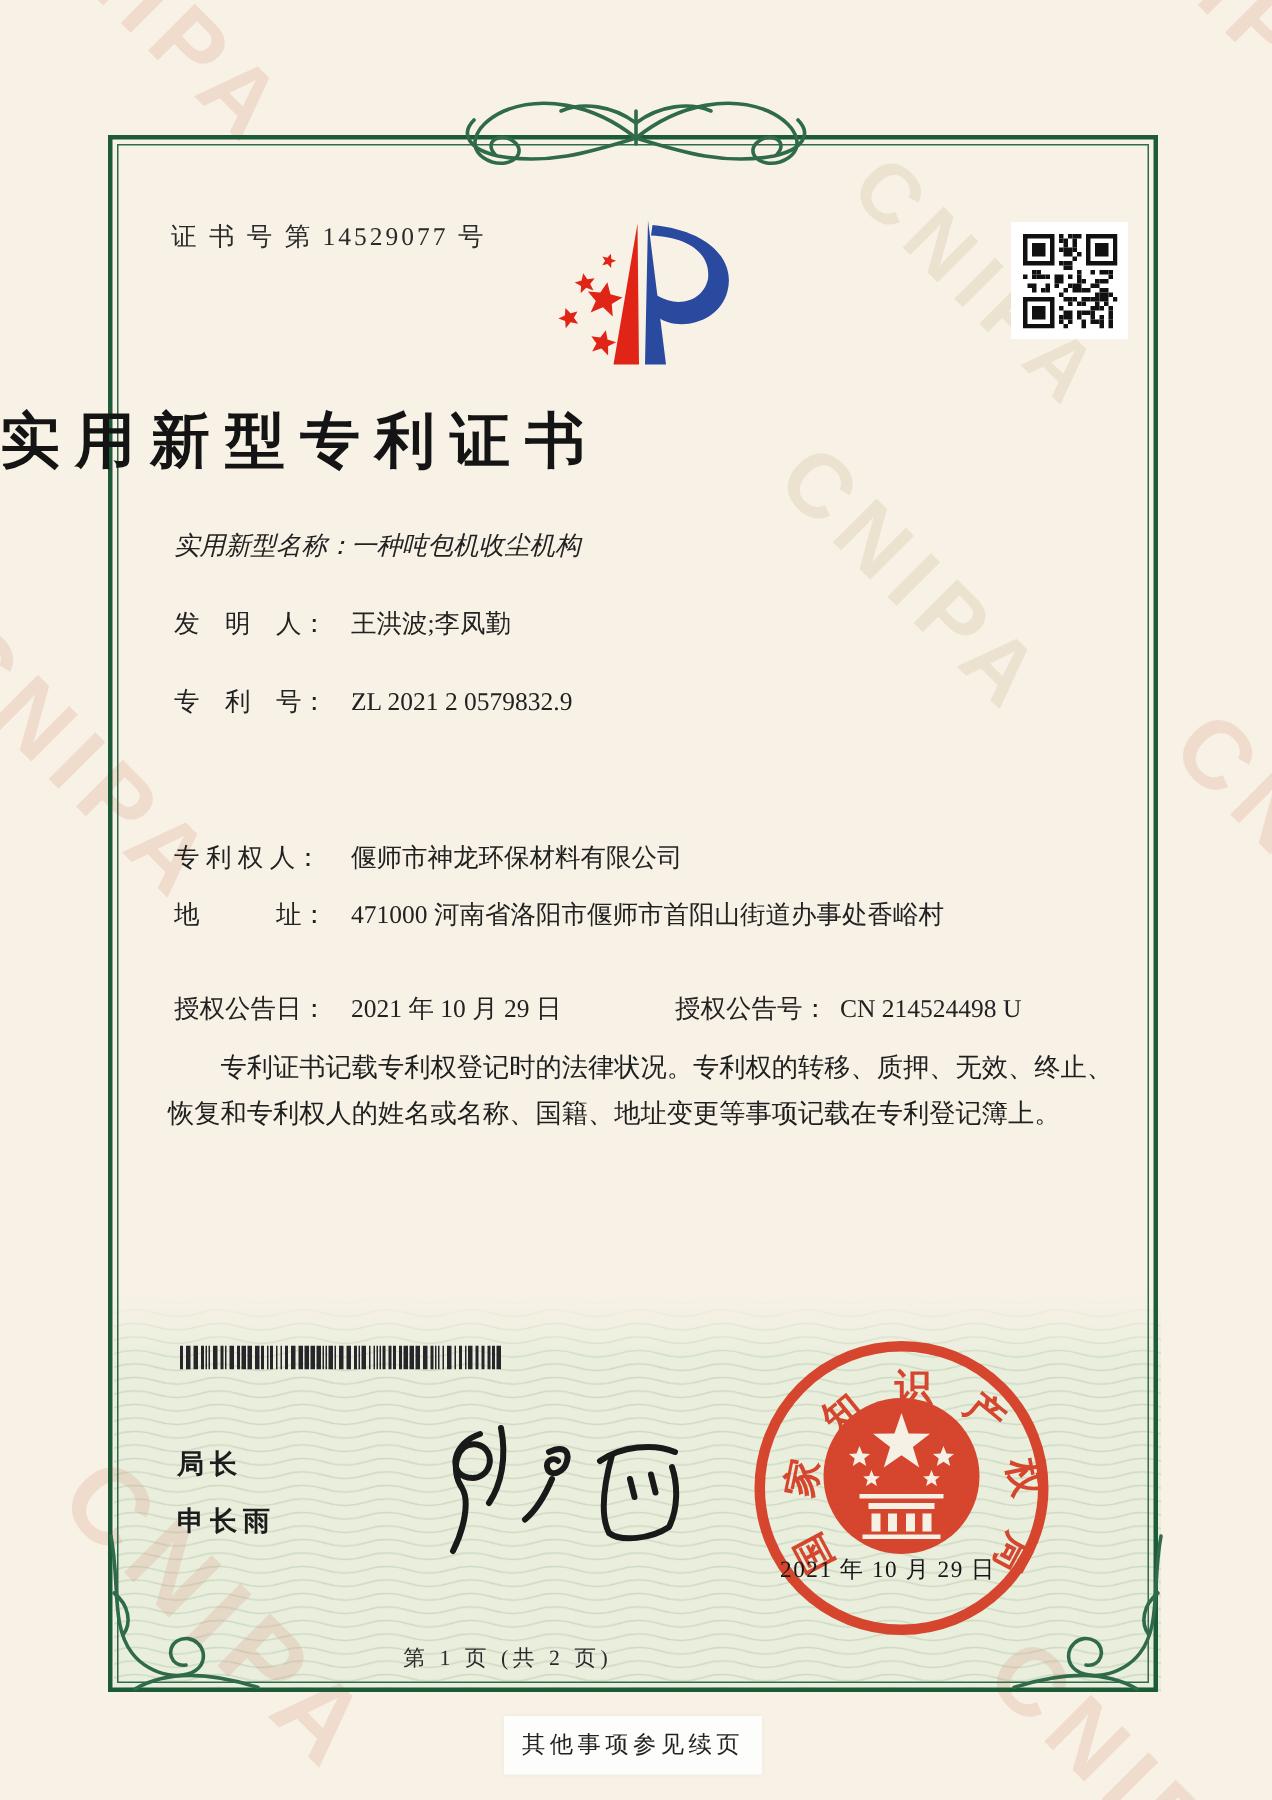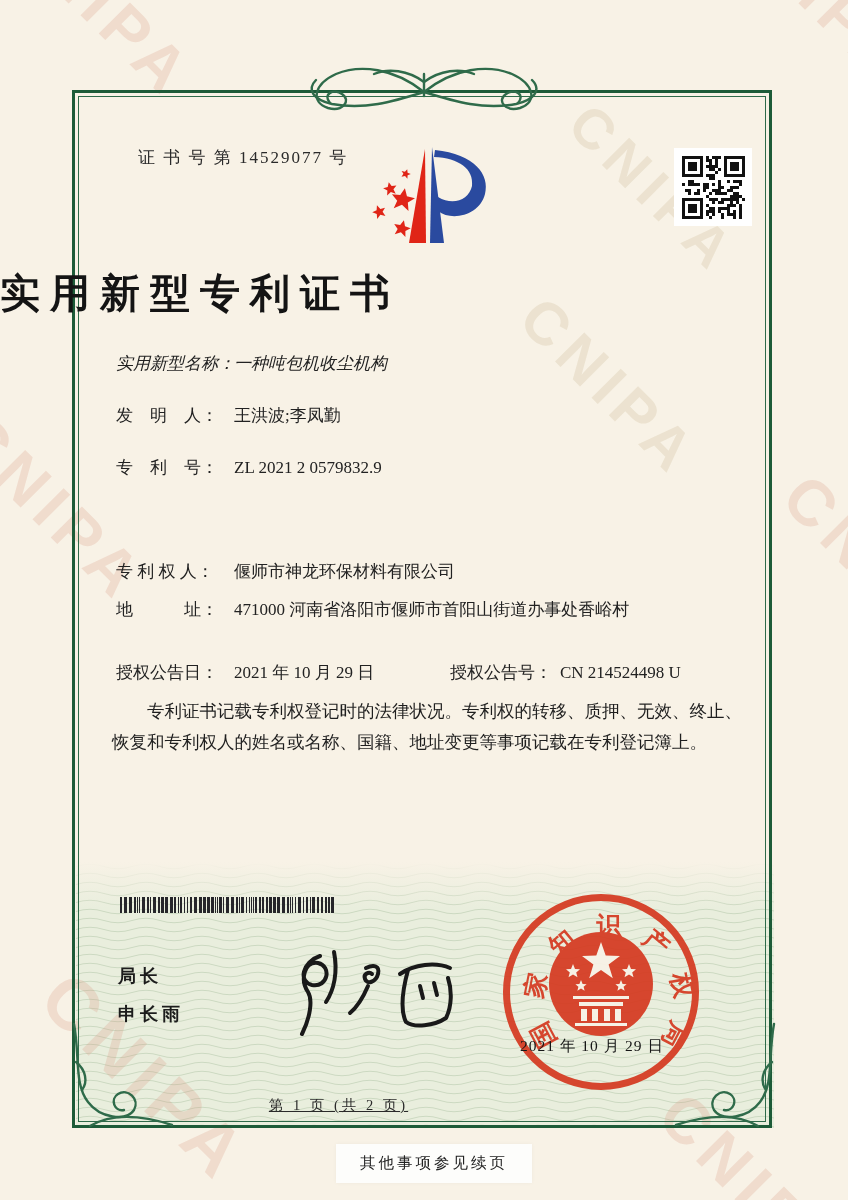--- a/index.html
+++ b/index.html
@@ -19,21 +19,21 @@
       background:linear-gradient(#f8f2e6,rgba(248,242,230,0));}
 
   
   #frame-outer{position:absolute;left:72px;top:90px;width:700px;height:1038px;
       border:3px solid #1d5b38;z-index:3;pointer-events:none;box-sizing:border-box;}
   #frame-inner{position:absolute;left:3px;top:3px;right:3px;bottom:3px;border:1px solid #2f6b4a;}
   .flourish{position:absolute;z-index:4;pointer-events:none;}
 
   
   .content{position:absolute;z-index:5;}
-  #cert-no{left:114px;top:146px;font-size:17px;letter-spacing:2px;color:#2a2a2a;margin-left:24px;}
+  #cert-no{left:114px;top:146px;font-size:17px;letter-spacing:2px;color:#2a2a2a;}
   #title{left:0;top:266px;width:697px;text-align:left;font-size:40px;font-weight:bold;
       letter-spacing:10px;color:#141414;}
   .field-row{position:absolute;left:116px;font-size:17px;color:#222;white-space:nowrap;z-index:5;}
   .field-label{display:inline-block;width:118px;}
   .grant-no{position:absolute;left:334px;top:0;}
   .grant-no .field-label{width:110px;}
   #paras{left:112px;top:696px;width:642px;font-size:17.5px;line-height:31px;color:#1f1f1f;}
   #paras p{margin:0;text-indent:2em;}
 
   #barcode{left:120px;top:897px;width:218px;height:16px;}
@@ -47,23 +47,23 @@
   #seal{position:absolute;left:503px;top:894px;width:196px;height:196px;z-index:6;opacity:.93;}
   #seal-ring{position:absolute;left:0;top:0;width:182px;height:182px;border:7px solid #d53a21;
       border-radius:50%;box-sizing:content-box;}
   .seal-char{position:absolute;left:50%;top:50%;width:30px;height:30px;margin:-15px 0 0 -15px;
       font-size:25px;font-weight:bold;color:#d53a21;text-align:center;line-height:30px;
       font-family:"Liberation Serif",serif;}
   #seal-date{position:absolute;left:520px;top:1036px;width:180px;z-index:7;font-size:15.5px;
       color:#161616;letter-spacing:1px;white-space:nowrap;}
 
   #page-footer{left:0;top:1096px;width:677px;text-align:center;font-size:14.5px;
-      letter-spacing:3px;color:#2a2a2a;text-decoration:underline;}
+      letter-spacing:3px;color:#2a2a2a;}
   #continuation{position:absolute;left:336px;top:1144px;z-index:5;background:#fdfdfb;
-      padding:9px 24px;font-size:15.5px;letter-spacing:3px;color:#222;
+      padding:9px 12px;font-size:15.5px;letter-spacing:3px;color:#222;
       box-shadow:0 0 4px rgba(0,0,0,0.04);}
   #qr-box{position:absolute;left:674px;top:148px;width:78px;height:78px;background:#fff;
       z-index:5;display:flex;align-items:center;justify-content:center;}
   #logo{position:absolute;left:335px;top:140px;z-index:5;}
 </style>
 </head>
 <body>
 
 <div id="page">
 

